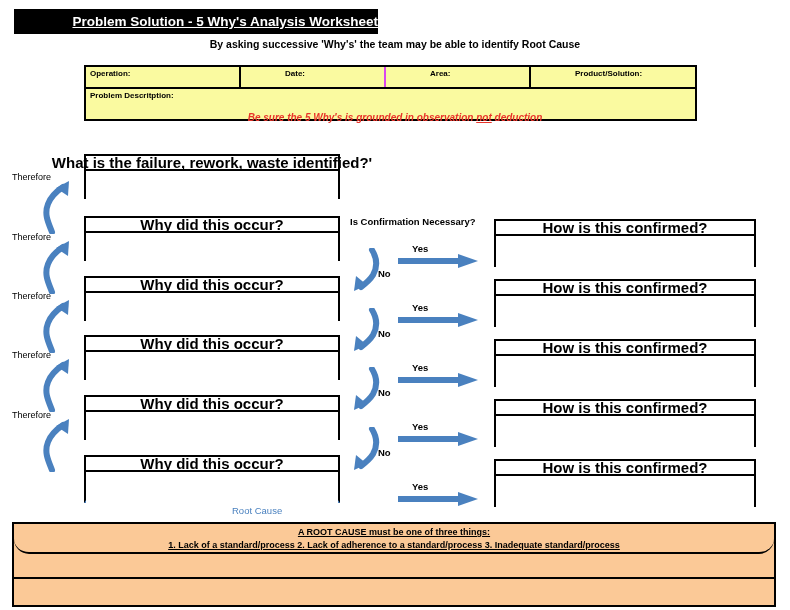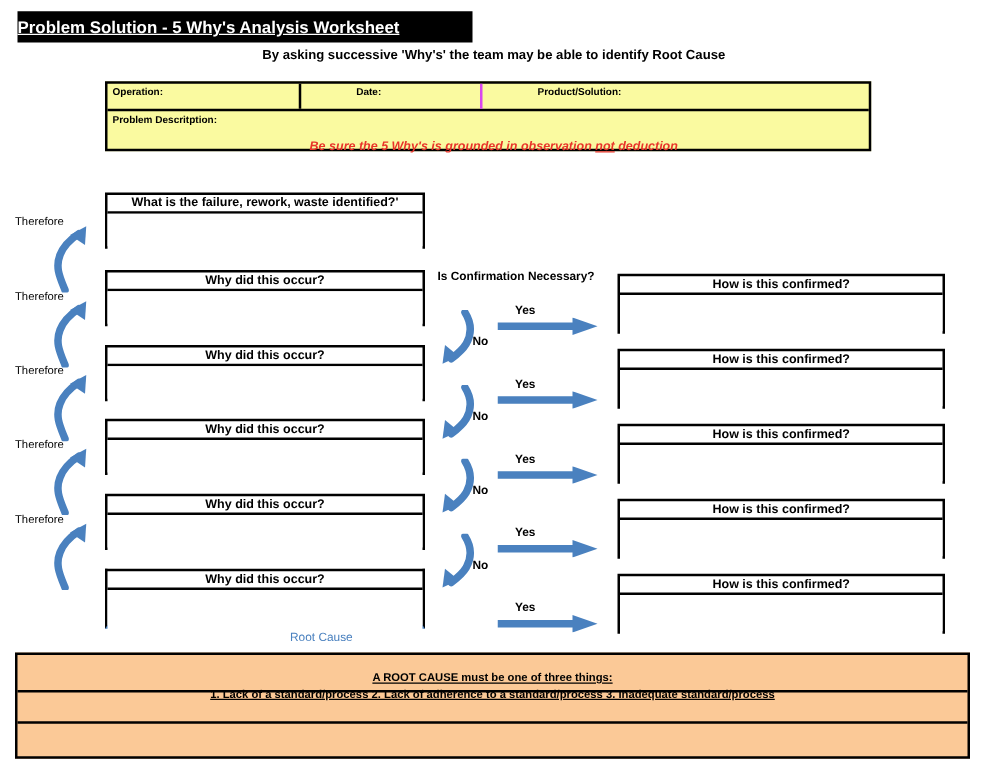--- a/index.html
+++ b/index.html
@@ -25,21 +25,21 @@
   
   .title-bar {
     position: absolute;
     left: 14px;
     top: 9px;
     width: 364px;
     height: 25px;
     background: #000000;
     display: flex;
     align-items: center;
-    justify-content: flex-start;
+    justify-content: flex-end;
   }
   .title-bar .title-text {
     color: #ffffff;
     font-size: 13.5px;
     font-weight: bold;
     text-decoration: underline;
     letter-spacing: 0px;
     white-space: nowrap;
   }
 
@@ -105,21 +105,21 @@
     background: #ffffff;
     box-sizing: border-box;
   }
   .qbox .qhead {
     height: 15px;
     border-bottom: 2px solid #000;
     box-sizing: border-box;
     display: flex;
     align-items: center;
     justify-content: center;
-    font-size: 10px;
+    font-size: 15px;
     font-weight: bold;
     white-space: nowrap;
   }
   .qbox .qbody {
     height: 100%;
     background: #ffffff;
   }
   .qbox.rootcause { border-bottom: 3px solid #4a81bf; }
 
   
@@ -166,21 +166,22 @@
     box-sizing: border-box;
   }
   .footer-row {
     box-sizing: border-box;
     width: 100%;
   }
   .footer-row.r1 {
     height: 30px;
     border-bottom: 2px solid #000;
     text-align: center;
-    padding-top: 12px;
+    padding-top: 2px;
+    border-radius: 15px;
   }
   .footer-row.r2 { height: 25px; border-bottom: 2px solid #000; }
   .footer-row.r3 { height: 26px; }
   .footer-line1 {
     font-size: 9px;
     font-weight: bold;
     text-decoration: underline;
     display: block;
     line-height: 13px;
   }
@@ -200,20 +201,21 @@
   <div class="title-bar">
     <span class="title-text">Problem Solution - 5 Why's Analysis Worksheet</span>
   </div>
 
   <div class="subtitle">By asking successive 'Why's' the team may be able to identify Root Cause</div>
 
   <div class="info-table">
     <div class="info-row top">
       <div class="info-cell c1">Operation:</div>
       <div class="info-cell c2">Date:</div>
+      <div class="info-cell c3">Area:</div>
       <div class="info-cell c4">Product/Solution:</div>
     </div>
     <div class="info-row bottom">
       <div class="info-cell full">Problem Descritption:</div>
     </div>
   </div>
 
   <div class="warning">
     <span>Be sure the 5 Why's is grounded in observation </span><u>not</u><span> deduction</span>
   </div>

